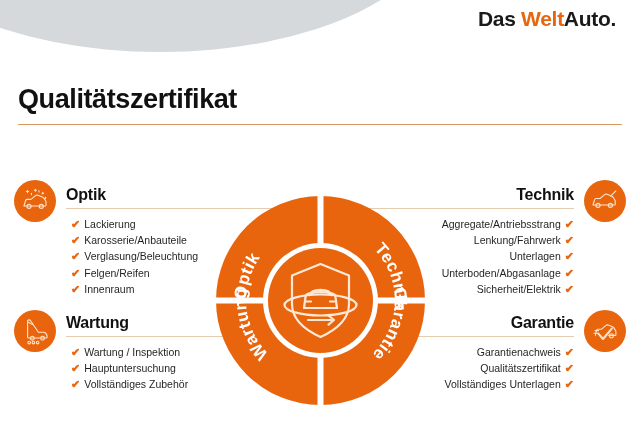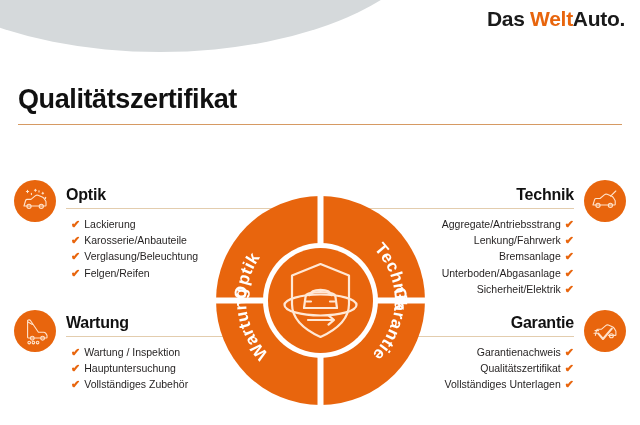--- a/index.html
+++ b/index.html
@@ -28,21 +28,21 @@
     top: -218px;
     width: 560px;
     height: 270px;
     background: #d5d9db;
     border-radius: 50% / 50%;
   }
 
   
   .logo-block {
     position: absolute;
-    right: 15px;
+    right: 24px;
     top: 8px;
     text-align: right;
     line-height: 1;
   }
   .logo-main {
     font-size: 21px;
     font-weight: bold;
     letter-spacing: -0.3px;
     color: #1a1a1a;
     white-space: nowrap;
@@ -214,40 +214,41 @@
   </div>
 
   <div class="section left tl">
     <div class="section-head">Optik</div>
     <div class="section-rule"></div>
     <ul class="section-list">
       <li><span class="check">✔</span><span>Lackierung</span></li>
       <li><span class="check">✔</span><span>Karosserie/Anbauteile</span></li>
       <li><span class="check">✔</span><span>Verglasung/Beleuchtung</span></li>
       <li><span class="check">✔</span><span>Felgen/Reifen</span></li>
+      <li><span class="check">✔</span><span>Innenraum</span></li>
     </ul>
   </div>
 
   <div class="section left bl">
     <div class="section-head">Wartung</div>
     <div class="section-rule"></div>
     <ul class="section-list">
       <li><span class="check">✔</span><span>Wartung / Inspektion</span></li>
       <li><span class="check">✔</span><span>Hauptuntersuchung</span></li>
       <li><span class="check">✔</span><span>Vollständiges Zubehör</span></li>
     </ul>
   </div>
 
   <div class="section right tr">
     <div class="section-head">Technik</div>
     <div class="section-rule"></div>
     <ul class="section-list">
       <li><span>Aggregate/Antriebsstrang</span><span class="check">✔</span></li>
       <li><span>Lenkung/Fahrwerk</span><span class="check">✔</span></li>
-      <li><span>Bremsanlage</span><span class="check">✔</span></li>
+      <li><span>Unterlagen</span><span class="check">✔</span></li>
       <li><span>Unterboden/Abgasanlage</span><span class="check">✔</span></li>
       <li><span>Sicherheit/Elektrik</span><span class="check">✔</span></li>
     </ul>
   </div>
 
   <div class="section right br">
     <div class="section-head">Garantie</div>
     <div class="section-rule"></div>
     <ul class="section-list">
       <li><span>Garantienachweis</span><span class="check">✔</span></li>

